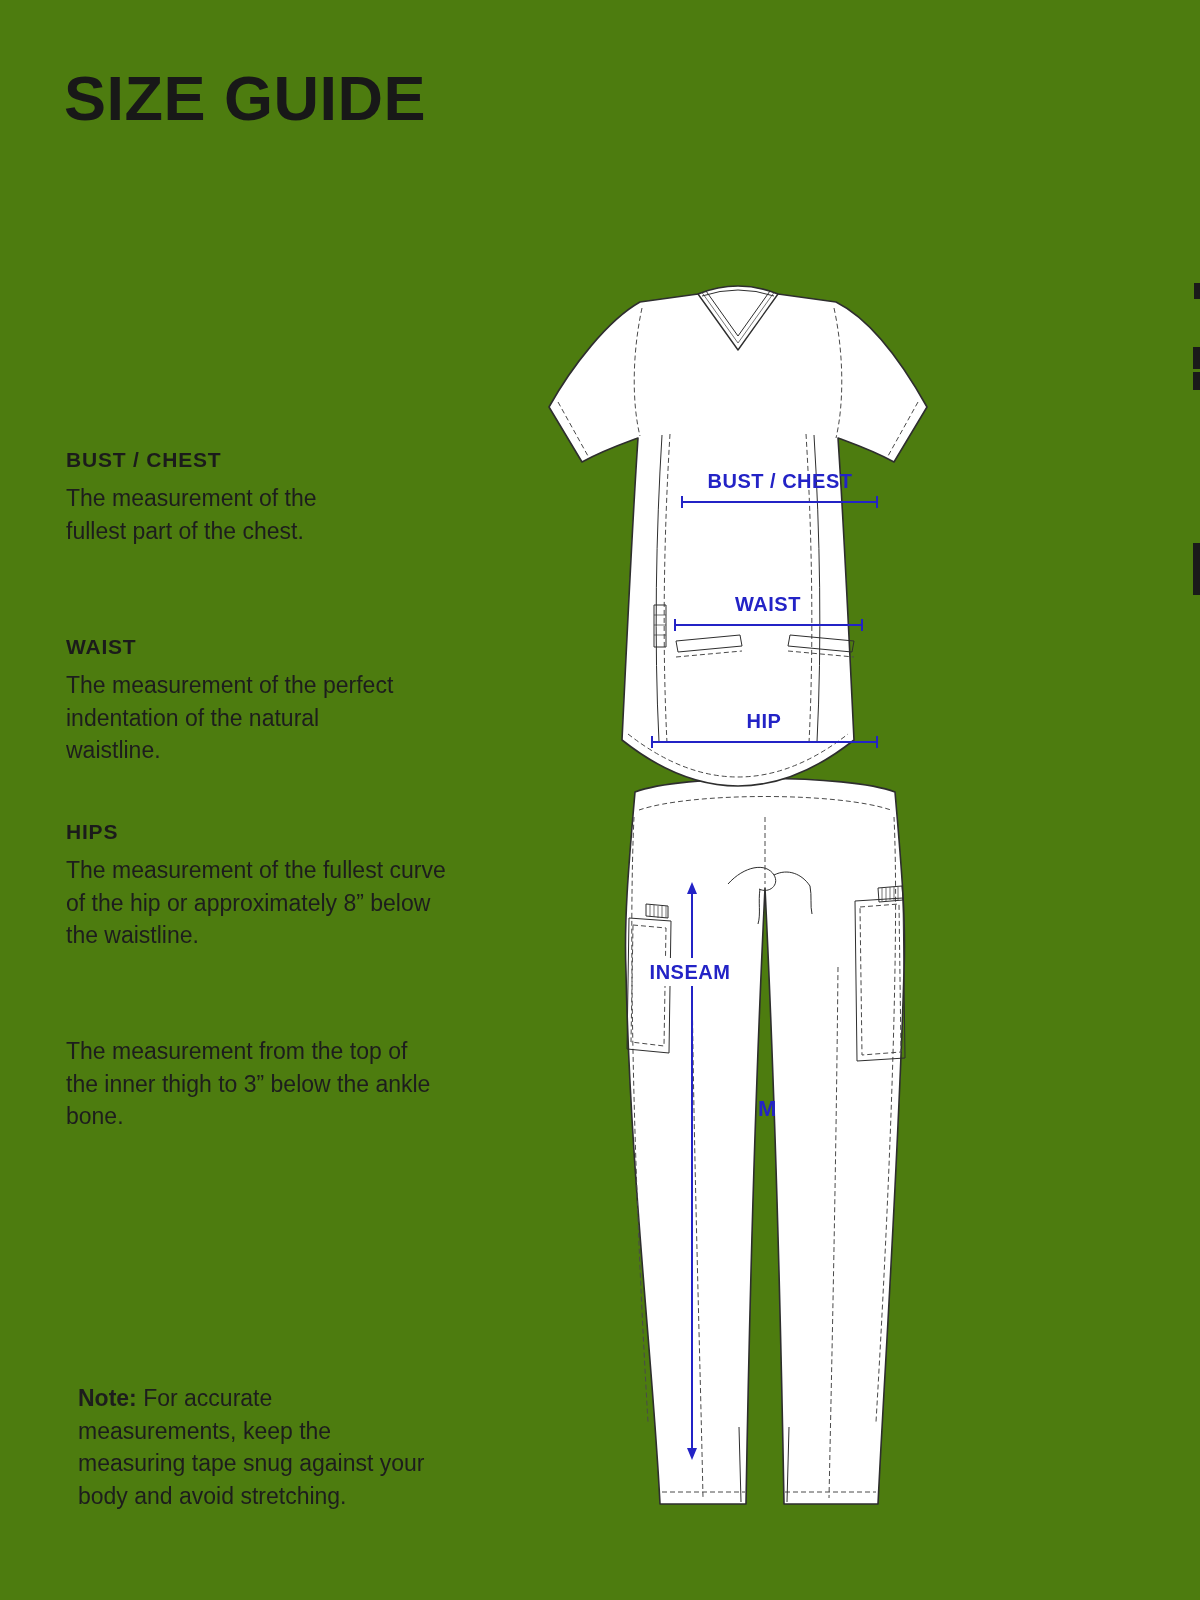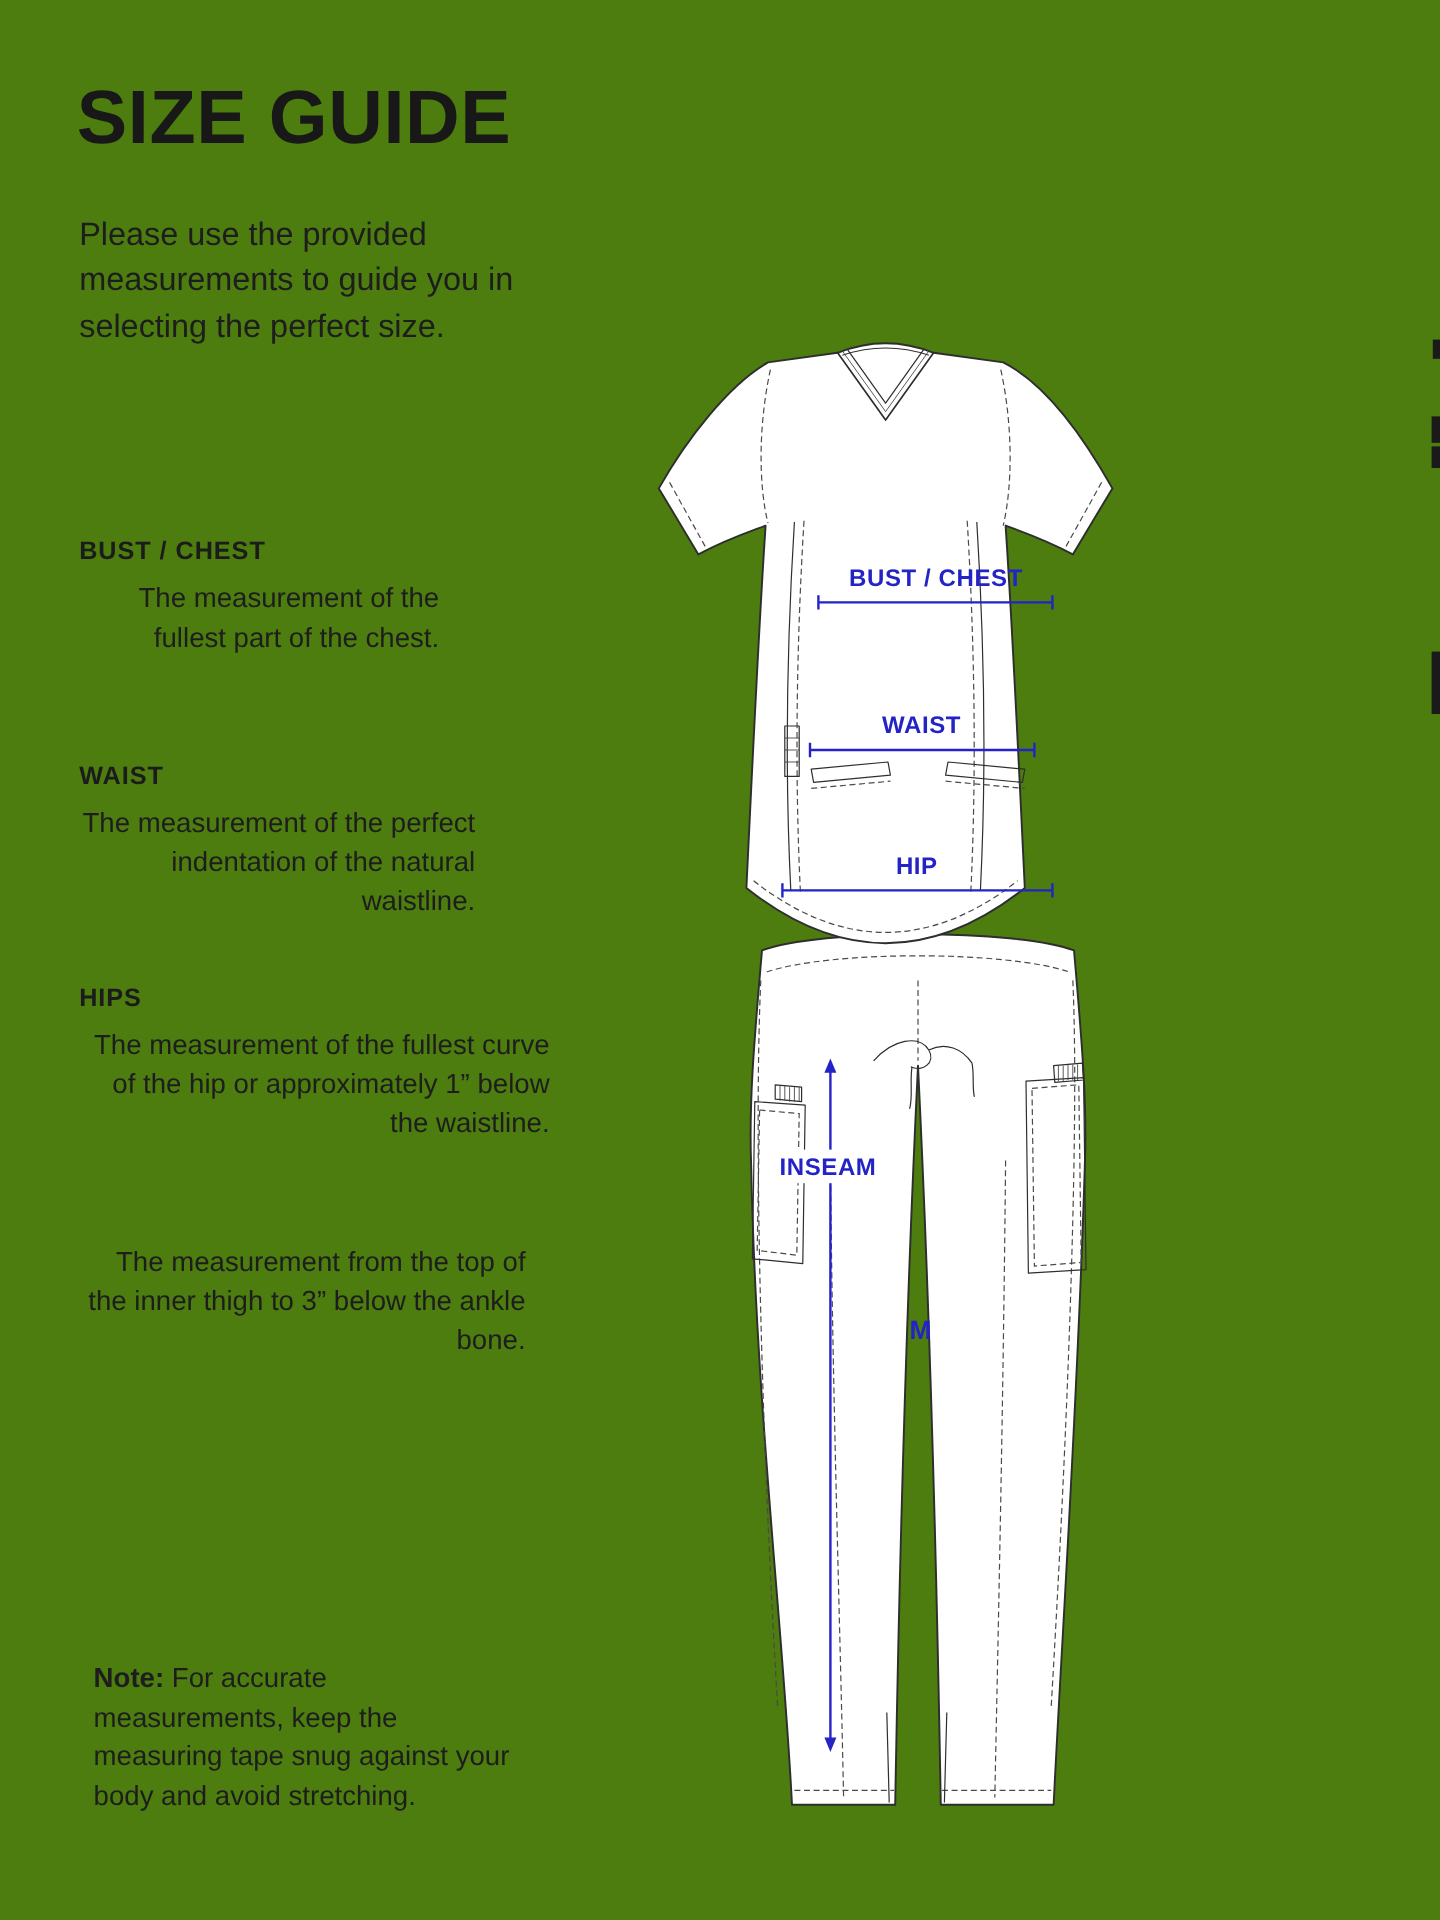--- a/index.html
+++ b/index.html
@@ -12,21 +12,21 @@
     font-size:63px; font-weight:800; letter-spacing:0.5px; color:#181818;
   }
   .intro {
     position:absolute; left:66px; top:176px; width:448px; margin:0;
     font-size:27px; line-height:1.42; color:#1d1d1d;
   }
   .sec { position:absolute; left:66px; }
   .sec h3 {
     margin:0; font-size:21px; font-weight:bold; letter-spacing:0.8px; color:#1b1b1b;
   }
-  .sec p { margin:10px 0 0 0; font-size:23px; line-height:1.42; color:#1d1d1d;text-align:right; }
+  .sec p { margin:10px 0 0 0; font-size:23px; line-height:1.42; color:#1d1d1d; }
   .sec1 { top:448px; width:300px; }
   .sec2 { top:635px; width:330px; }
   .sec3 { top:820px; width:392px; }
   .sec4 { top:1025px; width:372px; }
   .note { position:absolute; left:66px; top:1370px; width:356px; margin:12px;
           font-size:23px; line-height:1.42; color:#1d1d1d; }
   .note strong { font-weight:bold; }
 
   .diagram-wrap { position:absolute; left:542px; top:272px; width:480px; height:1270px; }
 
@@ -49,35 +49,34 @@
   .a3 { top:372px; width:7px; height:18px; }
   .a4 { top:543px; width:7px; height:52px; }
 </style>
 </head>
 <body>
 
 <div class="page">
 
   <h1 class="title">SIZE GUIDE</h1>
 
-  <p class="intro">Please use the provided measurements to guide you in selecting the perfect size.</p>
 
   <div class="sec sec1">
     <h3>BUST / CHEST</h3>
     <p>The measurement of the fullest part of the chest.</p>
   </div>
 
   <div class="sec sec2">
     <h3>WAIST</h3>
     <p>The measurement of the perfect indentation of the natural waistline.</p>
   </div>
 
   <div class="sec sec3">
     <h3>HIPS</h3>
-    <p>The measurement of the fullest curve of the hip or approximately 1” below the waistline.</p>
+    <p>The measurement of the fullest curve of the hip or approximately 8” below the waistline.</p>
   </div>
 
   <div class="sec sec4">
     <p>The measurement from the top of the inner thigh to 3” below the ankle bone.</p>
   </div>
 
   <p class="note">
     <strong>Note:</strong>
     <span>For accurate measurements, keep the measuring tape snug against your body and avoid stretching.</span>
   </p>

